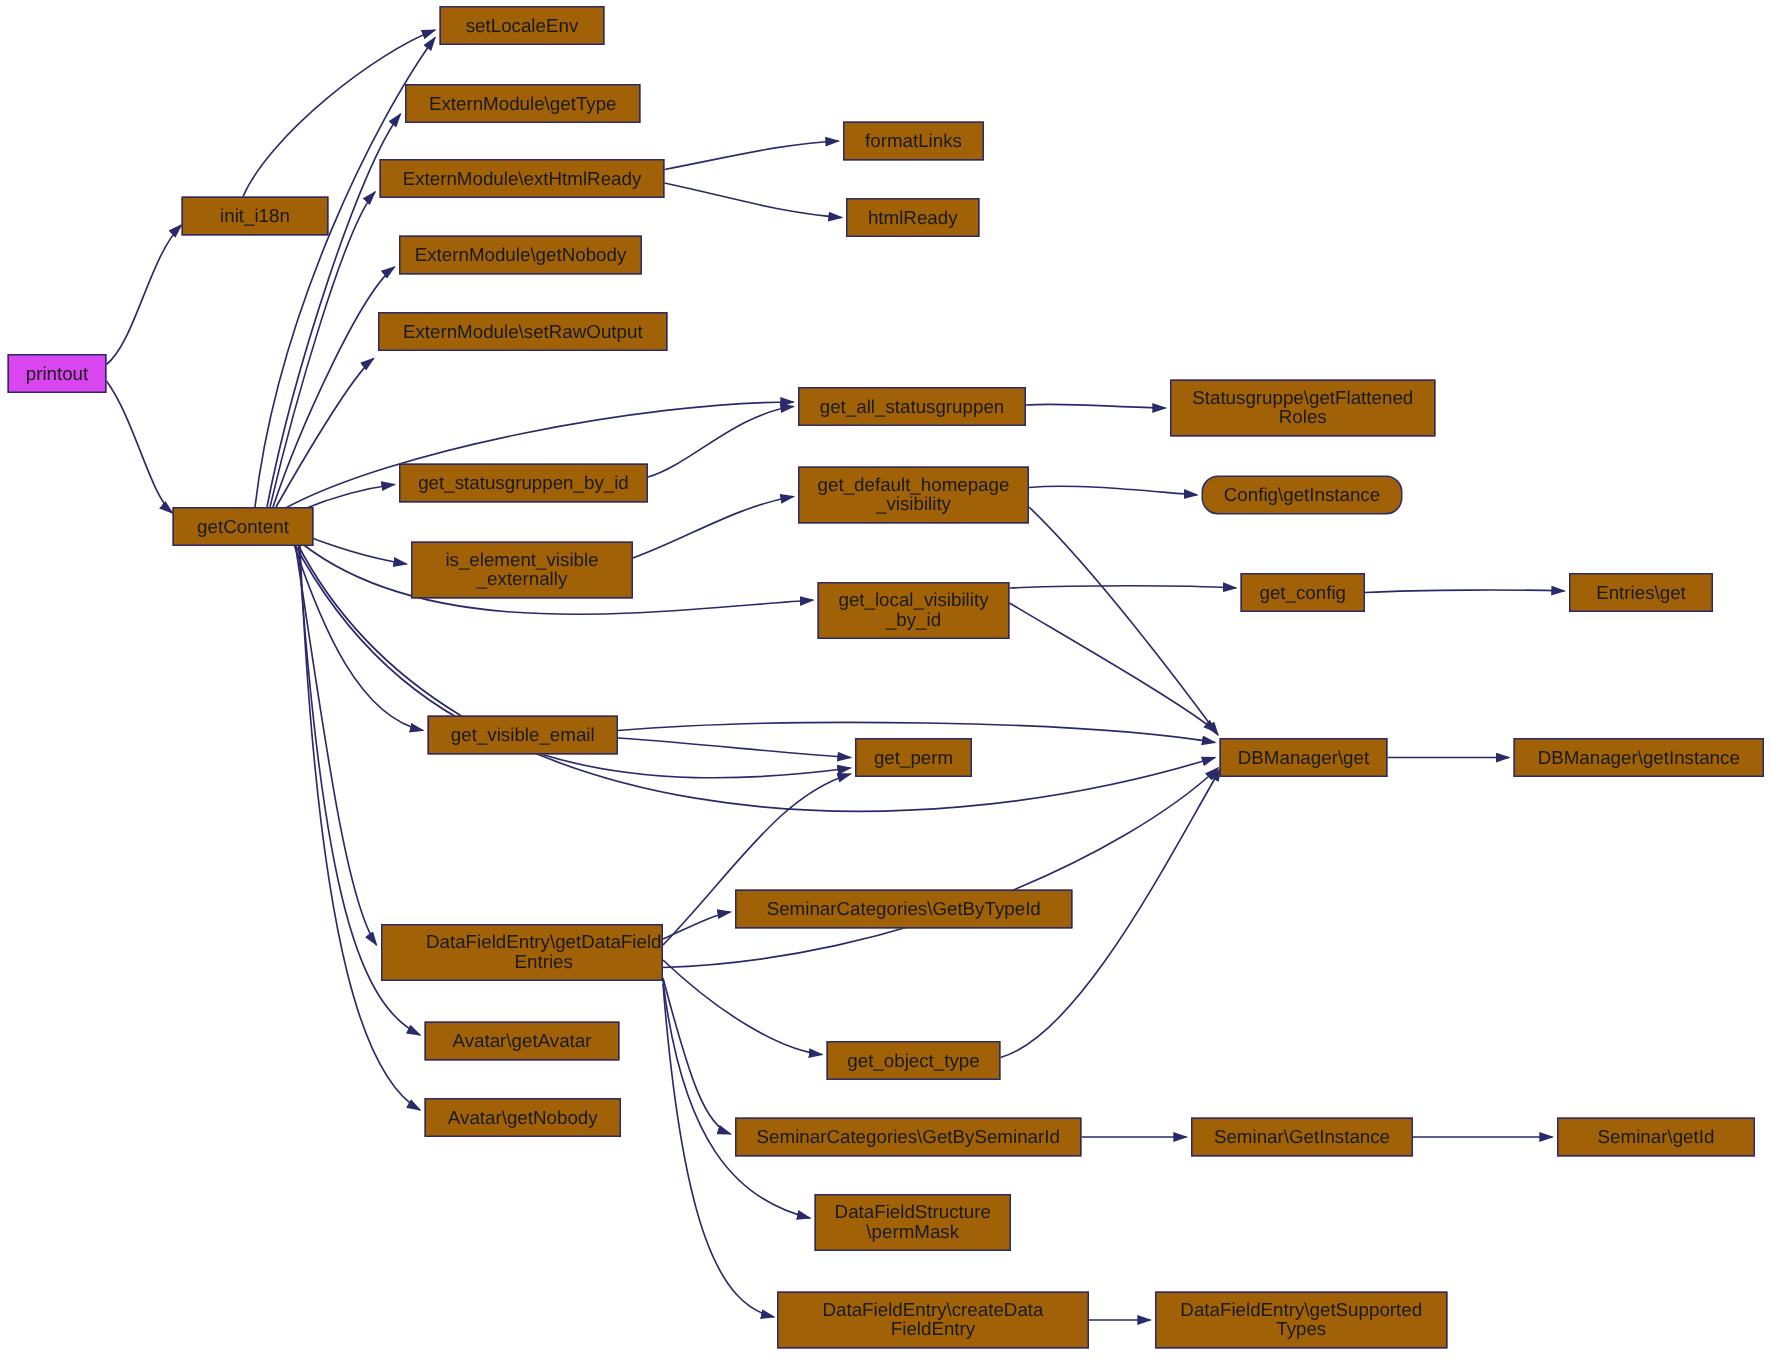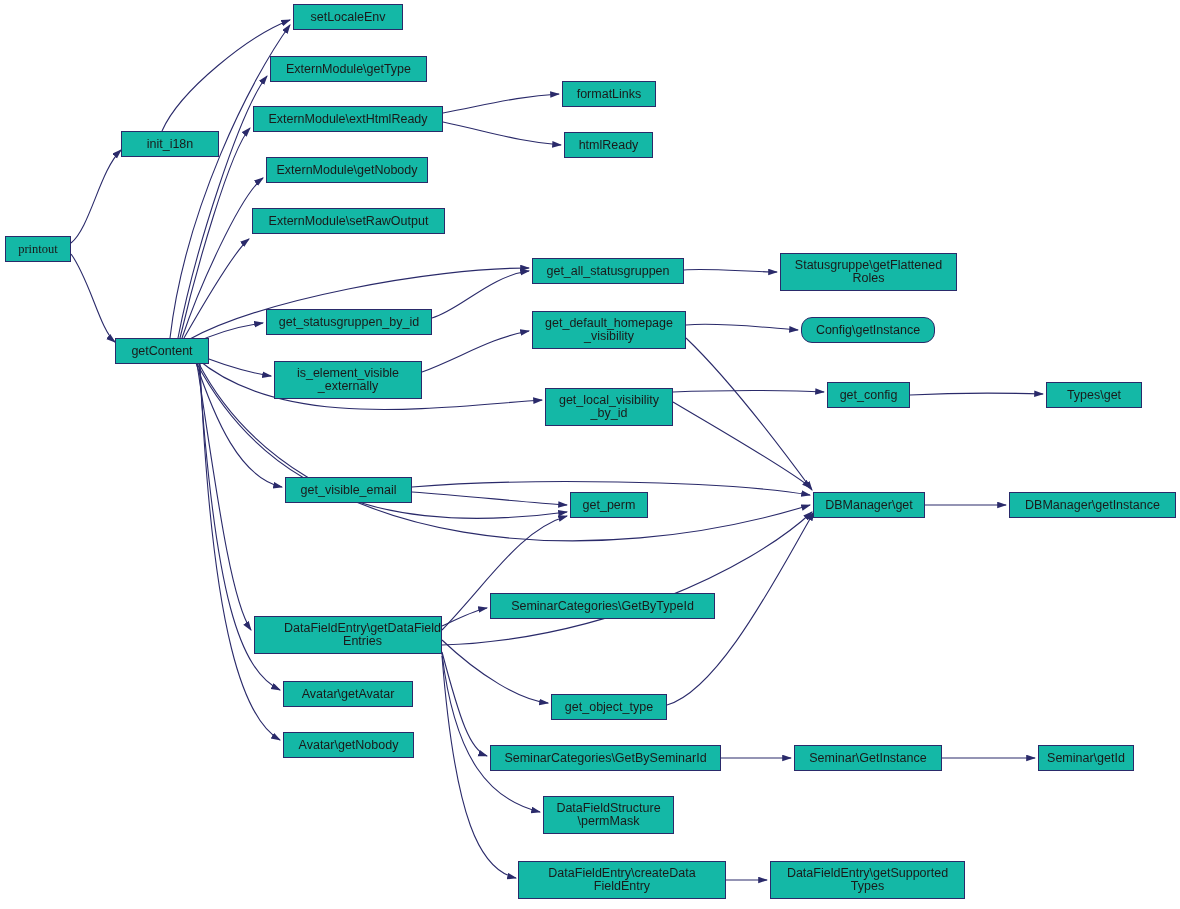--- a/index.html
+++ b/index.html
@@ -19,34 +19,33 @@
     position: absolute;
     left: 0;
     top: 0;
     width: 1180px;
     height: 909px;
   }
   .node {
     position: absolute;
     box-sizing: border-box;
     border: 1px solid #2a2a6a;
-    background: #14b8a6;
+    background: #a16207;
     color: #1a1a1a;
     font-size: 12.5px;
     line-height: 13px;
     display: flex;
     align-items: center;
     justify-content: center;
     text-align: center;
     white-space: pre-line;
     padding: 1px 3px;
   }
   .node.root {
-    background: #14b8a6;
-    font-family: Liberation Serif, serif;
+    background: #d946ef;
   }
 </style>
 </head>
 <body>
 
 <div id="canvas">
   <svg id="edges" viewBox="0 0 1180 909">
     <defs>
       <marker id="arrow" markerWidth="9" markerHeight="9" refX="8" refY="3" orient="auto" markerUnits="strokeWidth">
         <path d="M0,0 L9,3 L0,6 z" fill="#2a2a6a"></path>
@@ -113,34 +112,34 @@
 Roles</div>
       <div class="node" style="left: 266px; top: 309px; width: 166px; height: 26px; text-align: center;">get_statusgruppen_by_id</div>
       <div class="node" style="left: 532px; top: 311px; width: 154px; height: 38px;">get_default_homepage
 _visibility</div>
       <div class="node" style="left: 801px; top: 317px; width: 134px; height: 26px; border-radius: 11px;">Config\getInstance</div>
       <div class="node" style="left: 274px; top: 361px; width: 148px; height: 38px;">is_element_visible
 _externally</div>
       <div class="node" style="left: 545px; top: 376px; width: 128px; height: 38px; margin-top: 12px;">get_local_visibility
 _by_id</div>
       <div class="node" style="left: 827px; top: 382px; width: 83px; height: 26px;">get_config</div>
-      <div class="node" style="left: 1046px; top: 382px; width: 96px; height: 26px;">Types\get</div>
+      <div class="node" style="left: 1046px; top: 382px; width: 96px; height: 26px;">Entries\get</div>
       <div class="node" style="left: 285px; top: 477px; width: 127px; height: 26px;">get_visible_email</div>
       <div class="node" style="left: 570px; top: 492px; width: 78px; height: 26px;">get_perm</div>
       <div class="node" style="left: 813px; top: 492px; width: 112px; height: 26px;">DBManager\get</div>
       <div class="node" style="left: 1009px; top: 492px; width: 167px; height: 26px;">DBManager\getInstance</div>
       <div class="node" style="left: 254px; top: 616px; width: 188px; height: 38px; padding-left: 32px;">DataFieldEntry\getDataField
 Entries</div>
       <div class="node" style="left: 490px; top: 593px; width: 225px; height: 26px;">SeminarCategories\GetByTypeId</div>
       <div class="node" style="left: 551px; top: 694px; width: 116px; height: 26px;">get_object_type</div>
       <div class="node" style="left: 283px; top: 681px; width: 130px; height: 26px;">Avatar\getAvatar</div>
       <div class="node" style="left: 283px; top: 732px; width: 131px; height: 26px;">Avatar\getNobody</div>
       <div class="node" style="left: 490px; top: 745px; width: 231px; height: 26px;">SeminarCategories\GetBySeminarId</div>
       <div class="node" style="left: 794px; top: 745px; width: 148px; height: 26px;">Seminar\GetInstance</div>
-      <div class="node" style="left: 1038px; top: 745px; width: 96px; height: 26px;">Seminar\getId</div>
+      <div class="node" style="left: 1038px; top: 745px; width: 132px; height: 26px;">Seminar\getId</div>
       <div class="node" style="left: 543px; top: 796px; width: 131px; height: 38px; text-align: center;">DataFieldStructure
 \permMask</div>
       <div class="node" style="left: 518px; top: 861px; width: 208px; height: 38px;">DataFieldEntry\createData
 FieldEntry</div>
       <div class="node" style="left: 770px; top: 861px; width: 195px; height: 38px;">DataFieldEntry\getSupported
 Types</div>
     </div>
 </div>
 
 </body></html>

